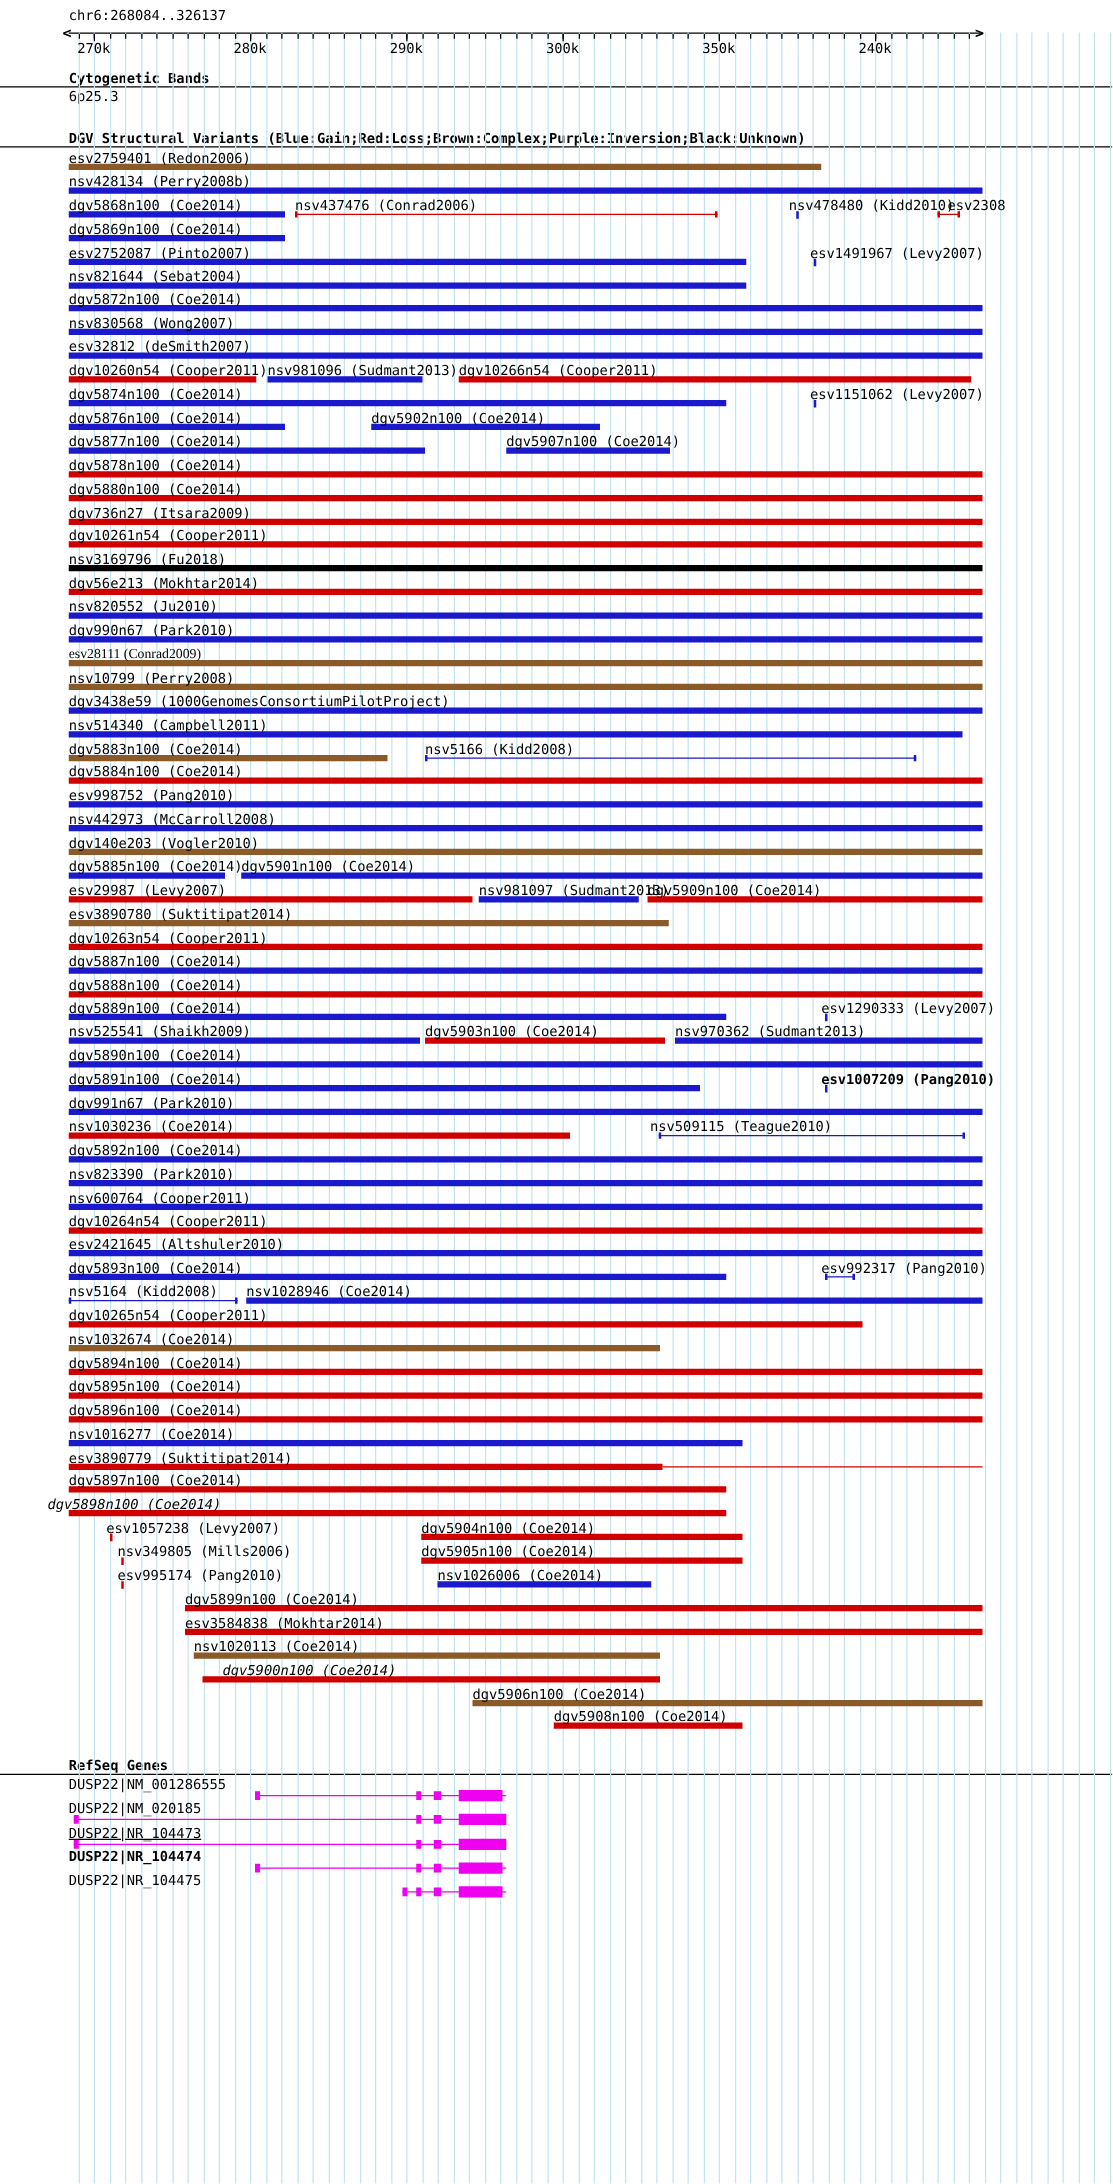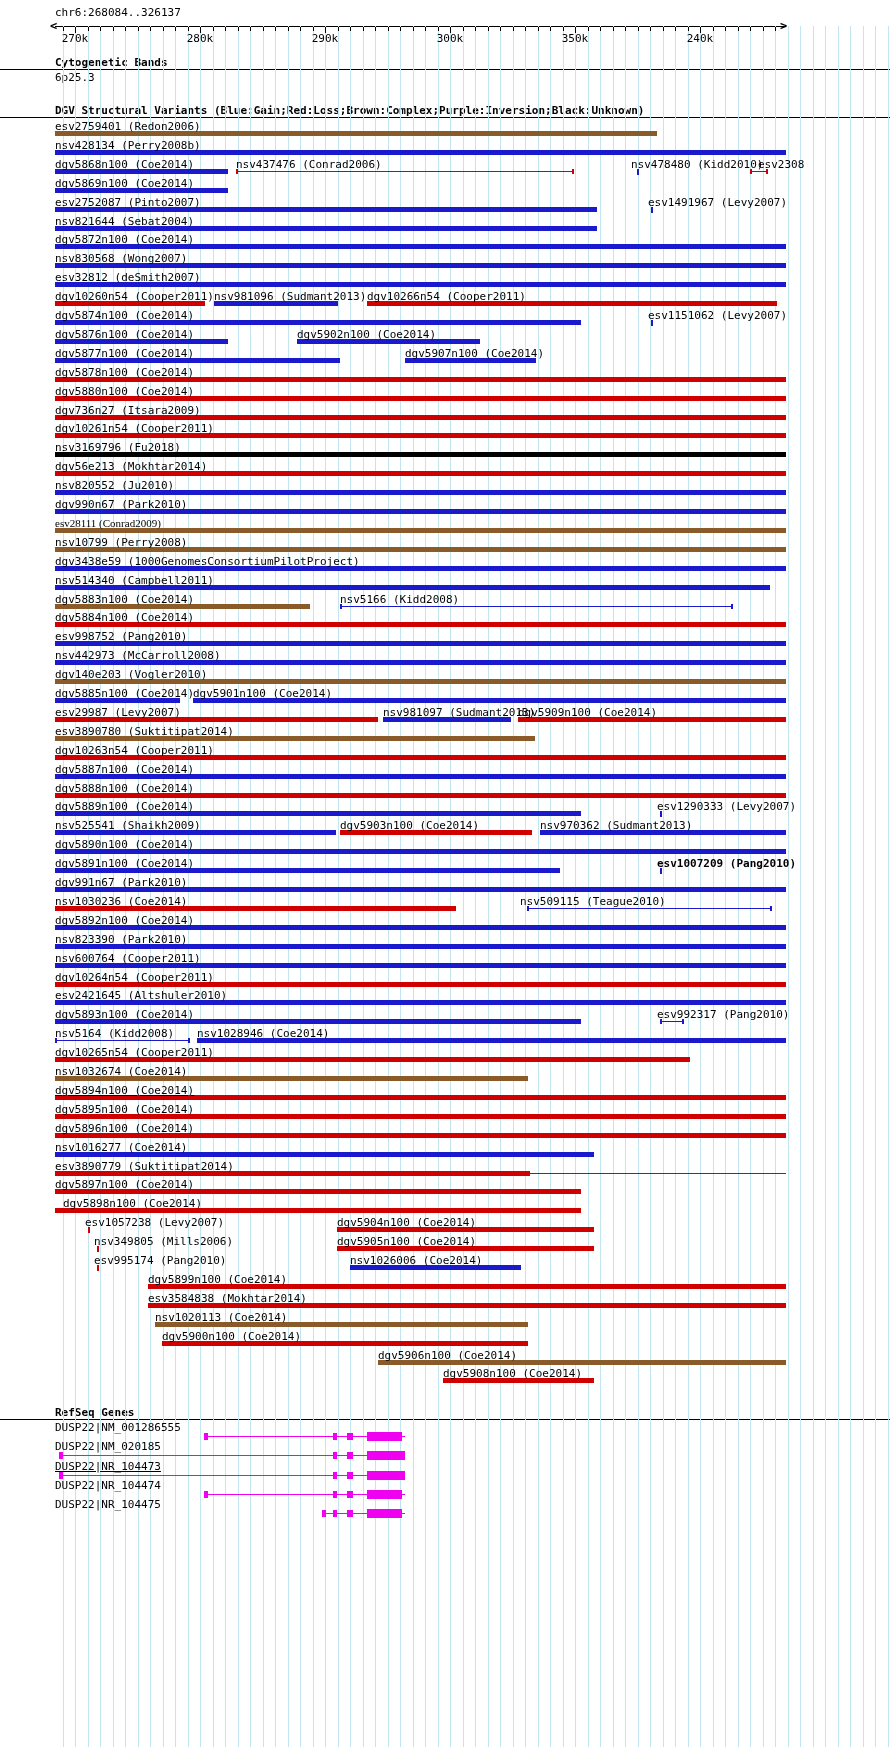--- a/index.html
+++ b/index.html
@@ -318,54 +318,54 @@
     <div class="lbl" style="left: 55px; top: 1028.2px; z-index: 3;">nsv5164 (Kidd2008)</div>
     <div class="abs" style="left: 55px; top: 1040.2px; width: 135px; height: 1px; background: rgb(26, 26, 204); z-index: 2;"></div>
     <div class="abs" style="left: 55px; top: 1038.2px; width: 2px; height: 5px; background: rgb(26, 26, 204); z-index: 2;"></div>
     <div class="abs" style="left: 188px; top: 1038.2px; width: 2px; height: 5px; background: rgb(26, 26, 204); z-index: 2;"></div>
     <div class="lbl" style="left: 197px; top: 1028.2px; z-index: 3;">nsv1028946 (Coe2014)</div>
     <div class="abs" style="left: 197px; top: 1038.2px; width: 589px; height: 5px; background: rgb(26, 26, 204); z-index: 2;"></div>
     <div class="lbl" style="left: 55px; top: 1047.1px; z-index: 3;">dgv10265n54 (Cooper2011)</div>
     <div class="abs" style="left: 55px; top: 1057.1px; width: 635px; height: 5px; background: rgb(208, 0, 0); z-index: 2;"></div>
     <div class="lbl" style="left: 55px; top: 1066px; z-index: 3;">nsv1032674 (Coe2014)</div>
     <div class="abs" style="left: 55px; top: 1076px; width: 473px; height: 5px; background: rgb(138, 91, 40); z-index: 2;"></div>
-    <div class="lbl" style="left: 55px; top: 1084.9px; z-index: 3; text-decoration: underline;">dgv5894n100 (Coe2014)</div>
+    <div class="lbl" style="left: 55px; top: 1084.9px; z-index: 3;">dgv5894n100 (Coe2014)</div>
     <div class="abs" style="left: 55px; top: 1094.9px; width: 731px; height: 5px; background: rgb(208, 0, 0); z-index: 2;"></div>
     <div class="lbl" style="left: 55px; top: 1103.8px; z-index: 3;">dgv5895n100 (Coe2014)</div>
     <div class="abs" style="left: 55px; top: 1113.8px; width: 731px; height: 5px; background: rgb(208, 0, 0); z-index: 2;"></div>
     <div class="lbl" style="left: 55px; top: 1122.7px; z-index: 3;">dgv5896n100 (Coe2014)</div>
     <div class="abs" style="left: 55px; top: 1132.7px; width: 731px; height: 5px; background: rgb(208, 0, 0); z-index: 2;"></div>
     <div class="lbl" style="left: 55px; top: 1141.6px; z-index: 3;">nsv1016277 (Coe2014)</div>
     <div class="abs" style="left: 55px; top: 1151.6px; width: 539px; height: 5px; background: rgb(26, 26, 204); z-index: 2;"></div>
     <div class="lbl" style="left: 55px; top: 1160.5px; z-index: 3;">esv3890779 (Suktitipat2014)</div>
     <div class="abs" style="left: 55px; top: 1170.5px; width: 475px; height: 5px; background: rgb(208, 0, 0); z-index: 2;"></div>
     <div class="abs" style="left: 530px; top: 1172.5px; width: 256px; height: 1px; background: rgb(208, 0, 0); z-index: 2;"></div>
     <div class="lbl" style="left: 55px; top: 1179.4px; z-index: 3;">dgv5897n100 (Coe2014)</div>
     <div class="abs" style="left: 55px; top: 1189.4px; width: 526px; height: 5px; background: rgb(208, 0, 0); z-index: 2;"></div>
-    <div class="lbl" style="left: 63px; top: 1198.3px; z-index: 3;">dgv5898n100 (Coe2014)</div>
+    <div class="lbl" style="left: 38px; top: 1198.3px; z-index: 3; font-style: italic;">dgv5898n100 (Coe2014)</div>
     <div class="abs" style="left: 55px; top: 1208.3px; width: 526px; height: 5px; background: rgb(208, 0, 0); z-index: 2;"></div>
     <div class="lbl" style="left: 85px; top: 1217.2px; z-index: 3;">esv1057238 (Levy2007)</div>
     <div class="abs" style="left: 88px; top: 1227.2px; width: 2px; height: 6px; background: rgb(208, 0, 0); z-index: 2;"></div>
     <div class="lbl" style="left: 337px; top: 1217.2px; z-index: 3;">dgv5904n100 (Coe2014)</div>
     <div class="abs" style="left: 337px; top: 1227.2px; width: 257px; height: 5px; background: rgb(208, 0, 0); z-index: 2;"></div>
     <div class="lbl" style="left: 94px; top: 1236.1px; z-index: 3;">nsv349805 (Mills2006)</div>
     <div class="abs" style="left: 97px; top: 1246.1px; width: 2px; height: 6px; background: rgb(208, 0, 0); z-index: 2;"></div>
     <div class="lbl" style="left: 337px; top: 1236.1px; z-index: 3;">dgv5905n100 (Coe2014)</div>
     <div class="abs" style="left: 337px; top: 1246.1px; width: 257px; height: 5px; background: rgb(208, 0, 0); z-index: 2;"></div>
     <div class="lbl" style="left: 94px; top: 1255px; z-index: 3;">esv995174 (Pang2010)</div>
     <div class="abs" style="left: 97px; top: 1265px; width: 2px; height: 6px; background: rgb(208, 0, 0); z-index: 2;"></div>
     <div class="lbl" style="left: 350px; top: 1255px; z-index: 3;">nsv1026006 (Coe2014)</div>
     <div class="abs" style="left: 350px; top: 1265px; width: 171px; height: 5px; background: rgb(26, 26, 204); z-index: 2;"></div>
     <div class="lbl" style="left: 148px; top: 1273.9px; z-index: 3;">dgv5899n100 (Coe2014)</div>
     <div class="abs" style="left: 148px; top: 1283.9px; width: 638px; height: 5px; background: rgb(208, 0, 0); z-index: 2;"></div>
     <div class="lbl" style="left: 148px; top: 1292.8px; z-index: 3;">esv3584838 (Mokhtar2014)</div>
     <div class="abs" style="left: 148px; top: 1302.8px; width: 638px; height: 5px; background: rgb(208, 0, 0); z-index: 2;"></div>
     <div class="lbl" style="left: 155px; top: 1311.7px; z-index: 3;">nsv1020113 (Coe2014)</div>
     <div class="abs" style="left: 155px; top: 1321.7px; width: 373px; height: 5px; background: rgb(138, 91, 40); z-index: 2;"></div>
-    <div class="lbl" style="left: 162px; top: 1330.6px; z-index: 3;">dgv5900n100 (Coe2014)</div>
+    <div class="lbl" style="left: 178px; top: 1330.6px; z-index: 3; font-style: italic;">dgv5900n100 (Coe2014)</div>
     <div class="abs" style="left: 162px; top: 1340.6px; width: 366px; height: 5px; background: rgb(208, 0, 0); z-index: 2;"></div>
     <div class="lbl" style="left: 378px; top: 1349.5px; z-index: 3;">dgv5906n100 (Coe2014)</div>
     <div class="abs" style="left: 378px; top: 1359.5px; width: 408px; height: 5px; background: rgb(138, 91, 40); z-index: 2;"></div>
     <div class="lbl" style="left: 443px; top: 1368.4px; z-index: 3;">dgv5908n100 (Coe2014)</div>
     <div class="abs" style="left: 443px; top: 1378.4px; width: 151px; height: 5px; background: rgb(208, 0, 0); z-index: 2;"></div>
     <div class="lbl" style="left: 55px; top: 1422px; z-index: 3;">DUSP22|NM_001286555</div>
     <div class="abs" style="left: 204px; top: 1436px; width: 201px; height: 1px; background: rgb(240, 0, 240); z-index: 2;"></div>
     <div class="abs" style="left: 204px; top: 1433px; width: 4px; height: 7px; background: rgb(240, 0, 240); z-index: 2;"></div>
     <div class="abs" style="left: 333px; top: 1433px; width: 4px; height: 7px; background: rgb(240, 0, 240); z-index: 2;"></div>
     <div class="abs" style="left: 347px; top: 1433px; width: 6px; height: 7px; background: rgb(240, 0, 240); z-index: 2;"></div>
@@ -375,21 +375,21 @@
     <div class="abs" style="left: 59px; top: 1452.3px; width: 4px; height: 7px; background: rgb(240, 0, 240); z-index: 2;"></div>
     <div class="abs" style="left: 333px; top: 1452.3px; width: 4px; height: 7px; background: rgb(240, 0, 240); z-index: 2;"></div>
     <div class="abs" style="left: 347px; top: 1452.3px; width: 6px; height: 7px; background: rgb(240, 0, 240); z-index: 2;"></div>
     <div class="abs" style="left: 367px; top: 1451.3px; width: 38px; height: 9px; background: rgb(240, 0, 240); z-index: 2;"></div>
     <div class="lbl" style="left: 55px; top: 1460.6px; z-index: 3; text-decoration: underline;">DUSP22|NR_104473</div>
     <div class="abs" style="left: 59px; top: 1474.6px; width: 346px; height: 1px; background: rgb(240, 0, 240); z-index: 2;"></div>
     <div class="abs" style="left: 59px; top: 1471.6px; width: 4px; height: 7px; background: rgb(240, 0, 240); z-index: 2;"></div>
     <div class="abs" style="left: 333px; top: 1471.6px; width: 4px; height: 7px; background: rgb(240, 0, 240); z-index: 2;"></div>
     <div class="abs" style="left: 347px; top: 1471.6px; width: 6px; height: 7px; background: rgb(240, 0, 240); z-index: 2;"></div>
     <div class="abs" style="left: 367px; top: 1470.6px; width: 38px; height: 9px; background: rgb(240, 0, 240); z-index: 2;"></div>
-    <div class="lbl" style="left: 55px; top: 1479.9px; z-index: 3;">DUSP22|NR_104474</div>
+    <div class="lbl" style="left: 55px; top: 1479.9px; z-index: 3; font-weight: bold;">DUSP22|NR_104474</div>
     <div class="abs" style="left: 204px; top: 1493.9px; width: 201px; height: 1px; background: rgb(240, 0, 240); z-index: 2;"></div>
     <div class="abs" style="left: 204px; top: 1490.9px; width: 4px; height: 7px; background: rgb(240, 0, 240); z-index: 2;"></div>
     <div class="abs" style="left: 333px; top: 1490.9px; width: 4px; height: 7px; background: rgb(240, 0, 240); z-index: 2;"></div>
     <div class="abs" style="left: 347px; top: 1490.9px; width: 6px; height: 7px; background: rgb(240, 0, 240); z-index: 2;"></div>
     <div class="abs" style="left: 367px; top: 1489.9px; width: 35px; height: 9px; background: rgb(240, 0, 240); z-index: 2;"></div>
     <div class="lbl" style="left: 55px; top: 1499.2px; z-index: 3;">DUSP22|NR_104475</div>
     <div class="abs" style="left: 322px; top: 1513.2px; width: 83px; height: 1px; background: rgb(240, 0, 240); z-index: 2;"></div>
     <div class="abs" style="left: 322px; top: 1510.2px; width: 4px; height: 7px; background: rgb(240, 0, 240); z-index: 2;"></div>
     <div class="abs" style="left: 333px; top: 1510.2px; width: 4px; height: 7px; background: rgb(240, 0, 240); z-index: 2;"></div>
     <div class="abs" style="left: 347px; top: 1510.2px; width: 6px; height: 7px; background: rgb(240, 0, 240); z-index: 2;"></div>

